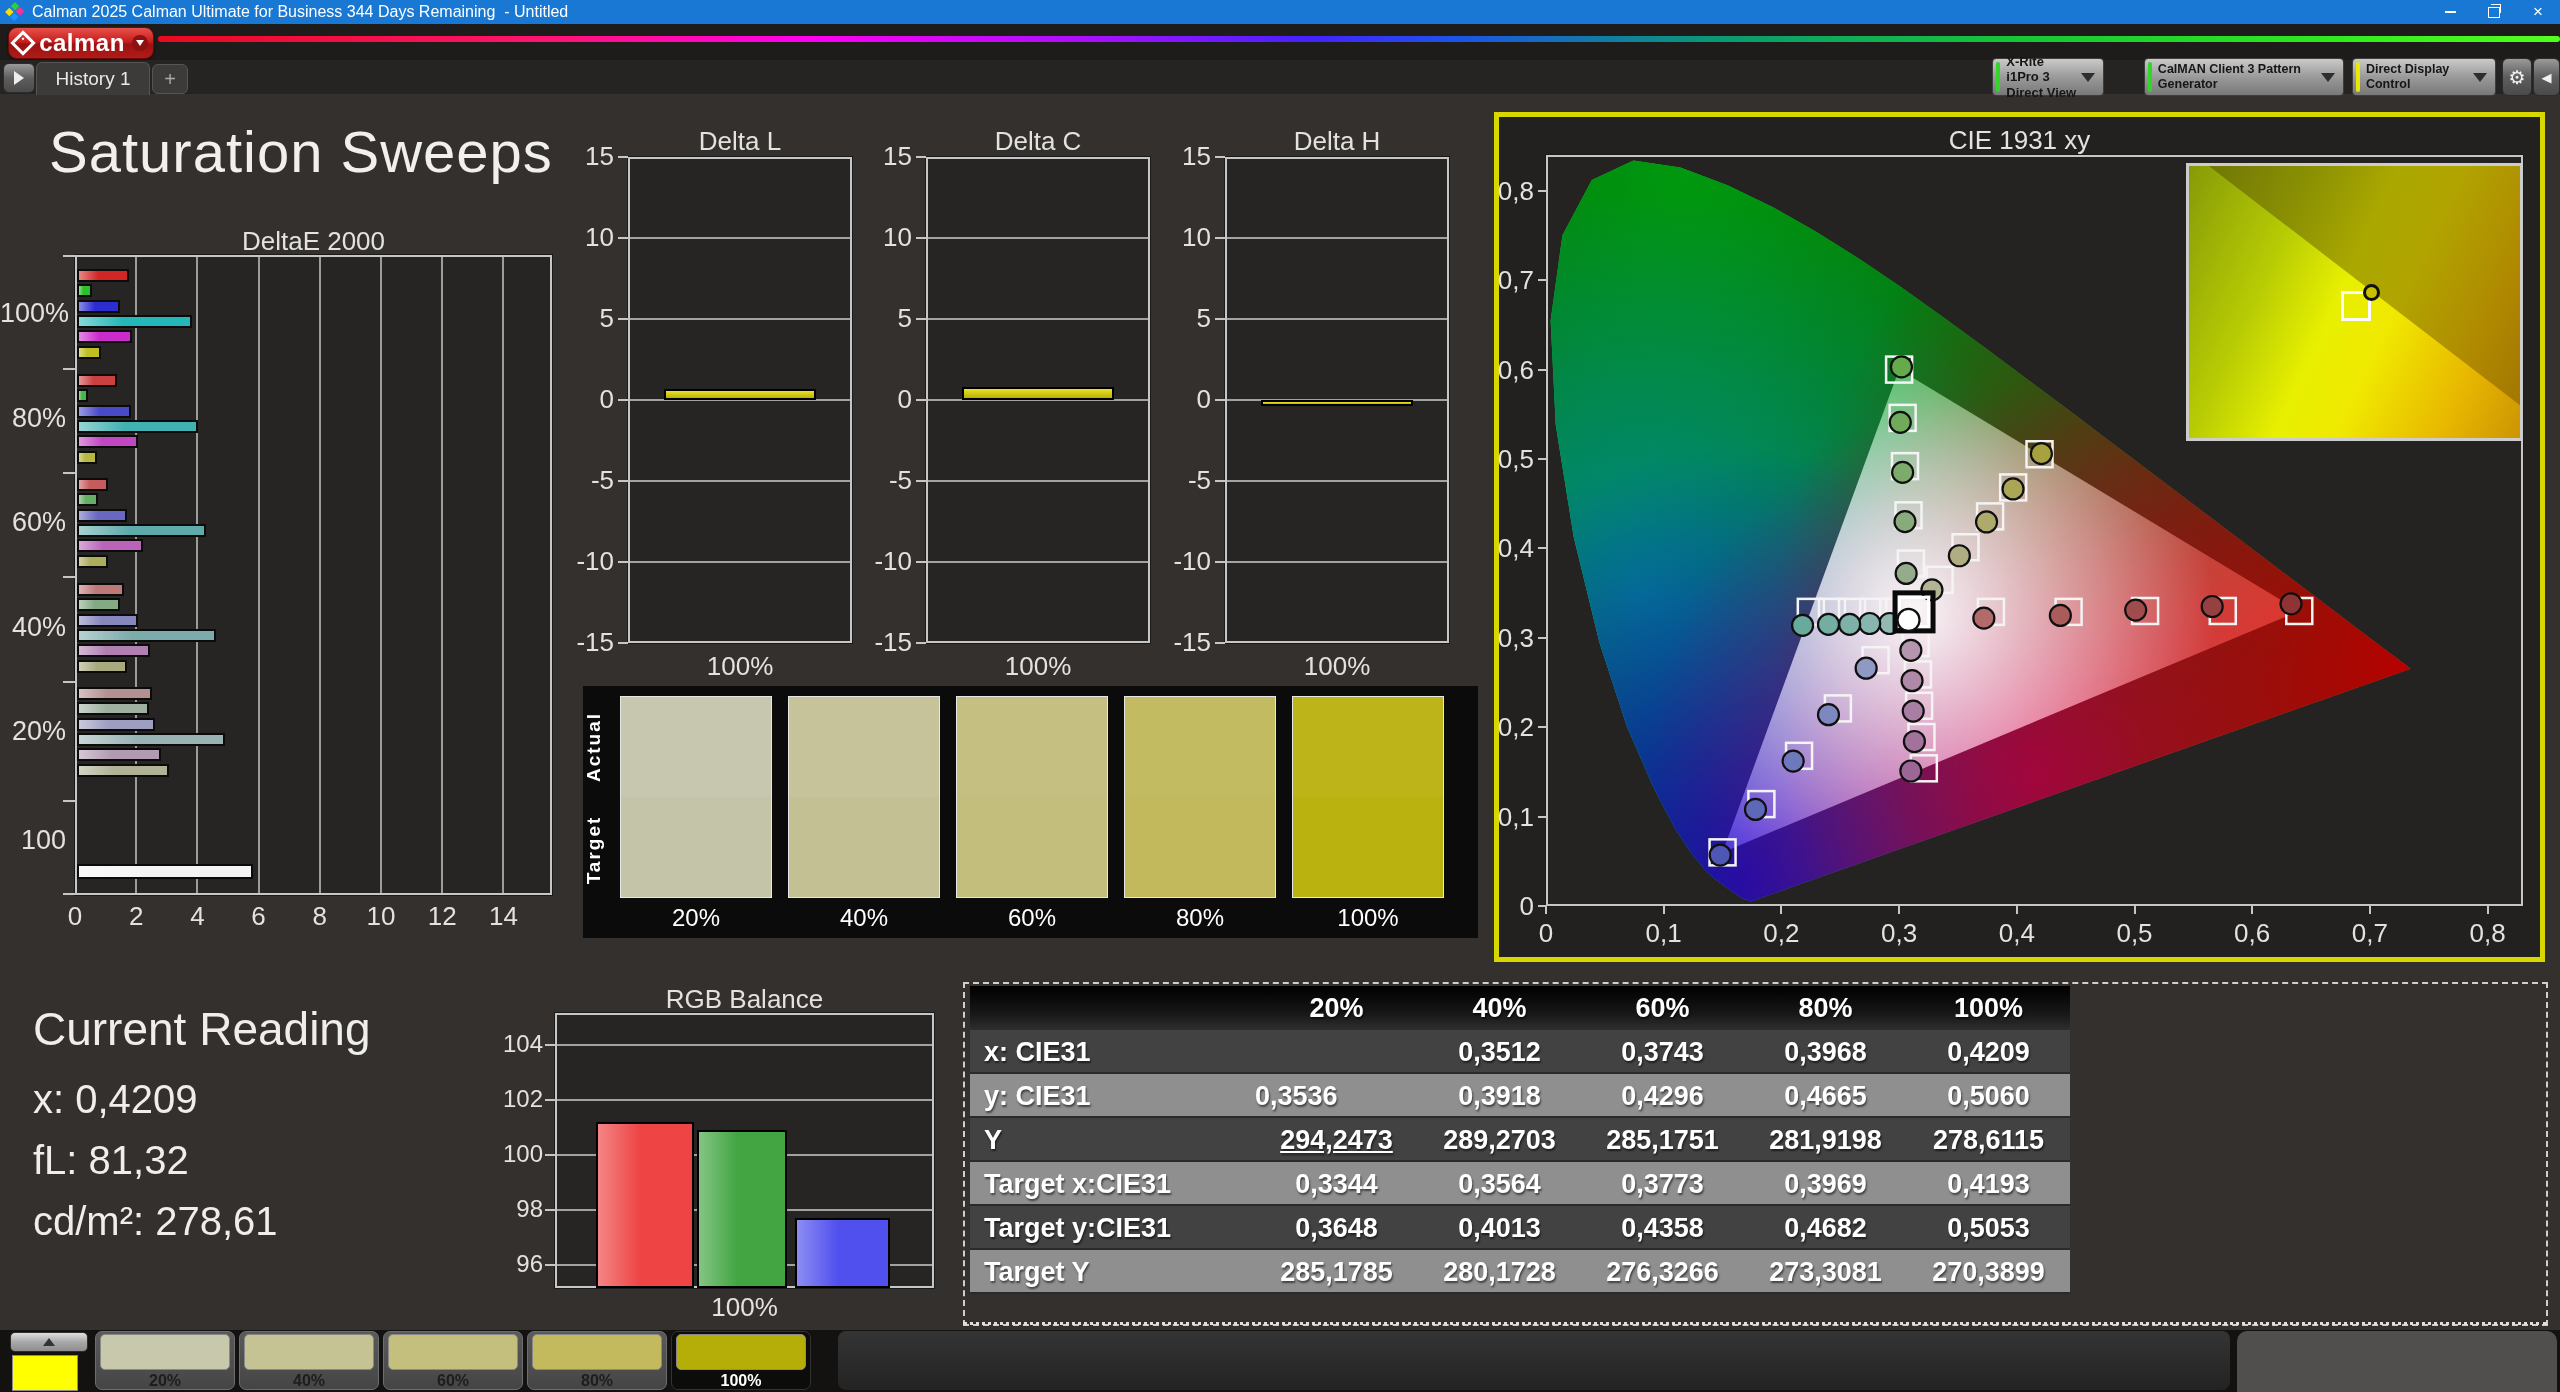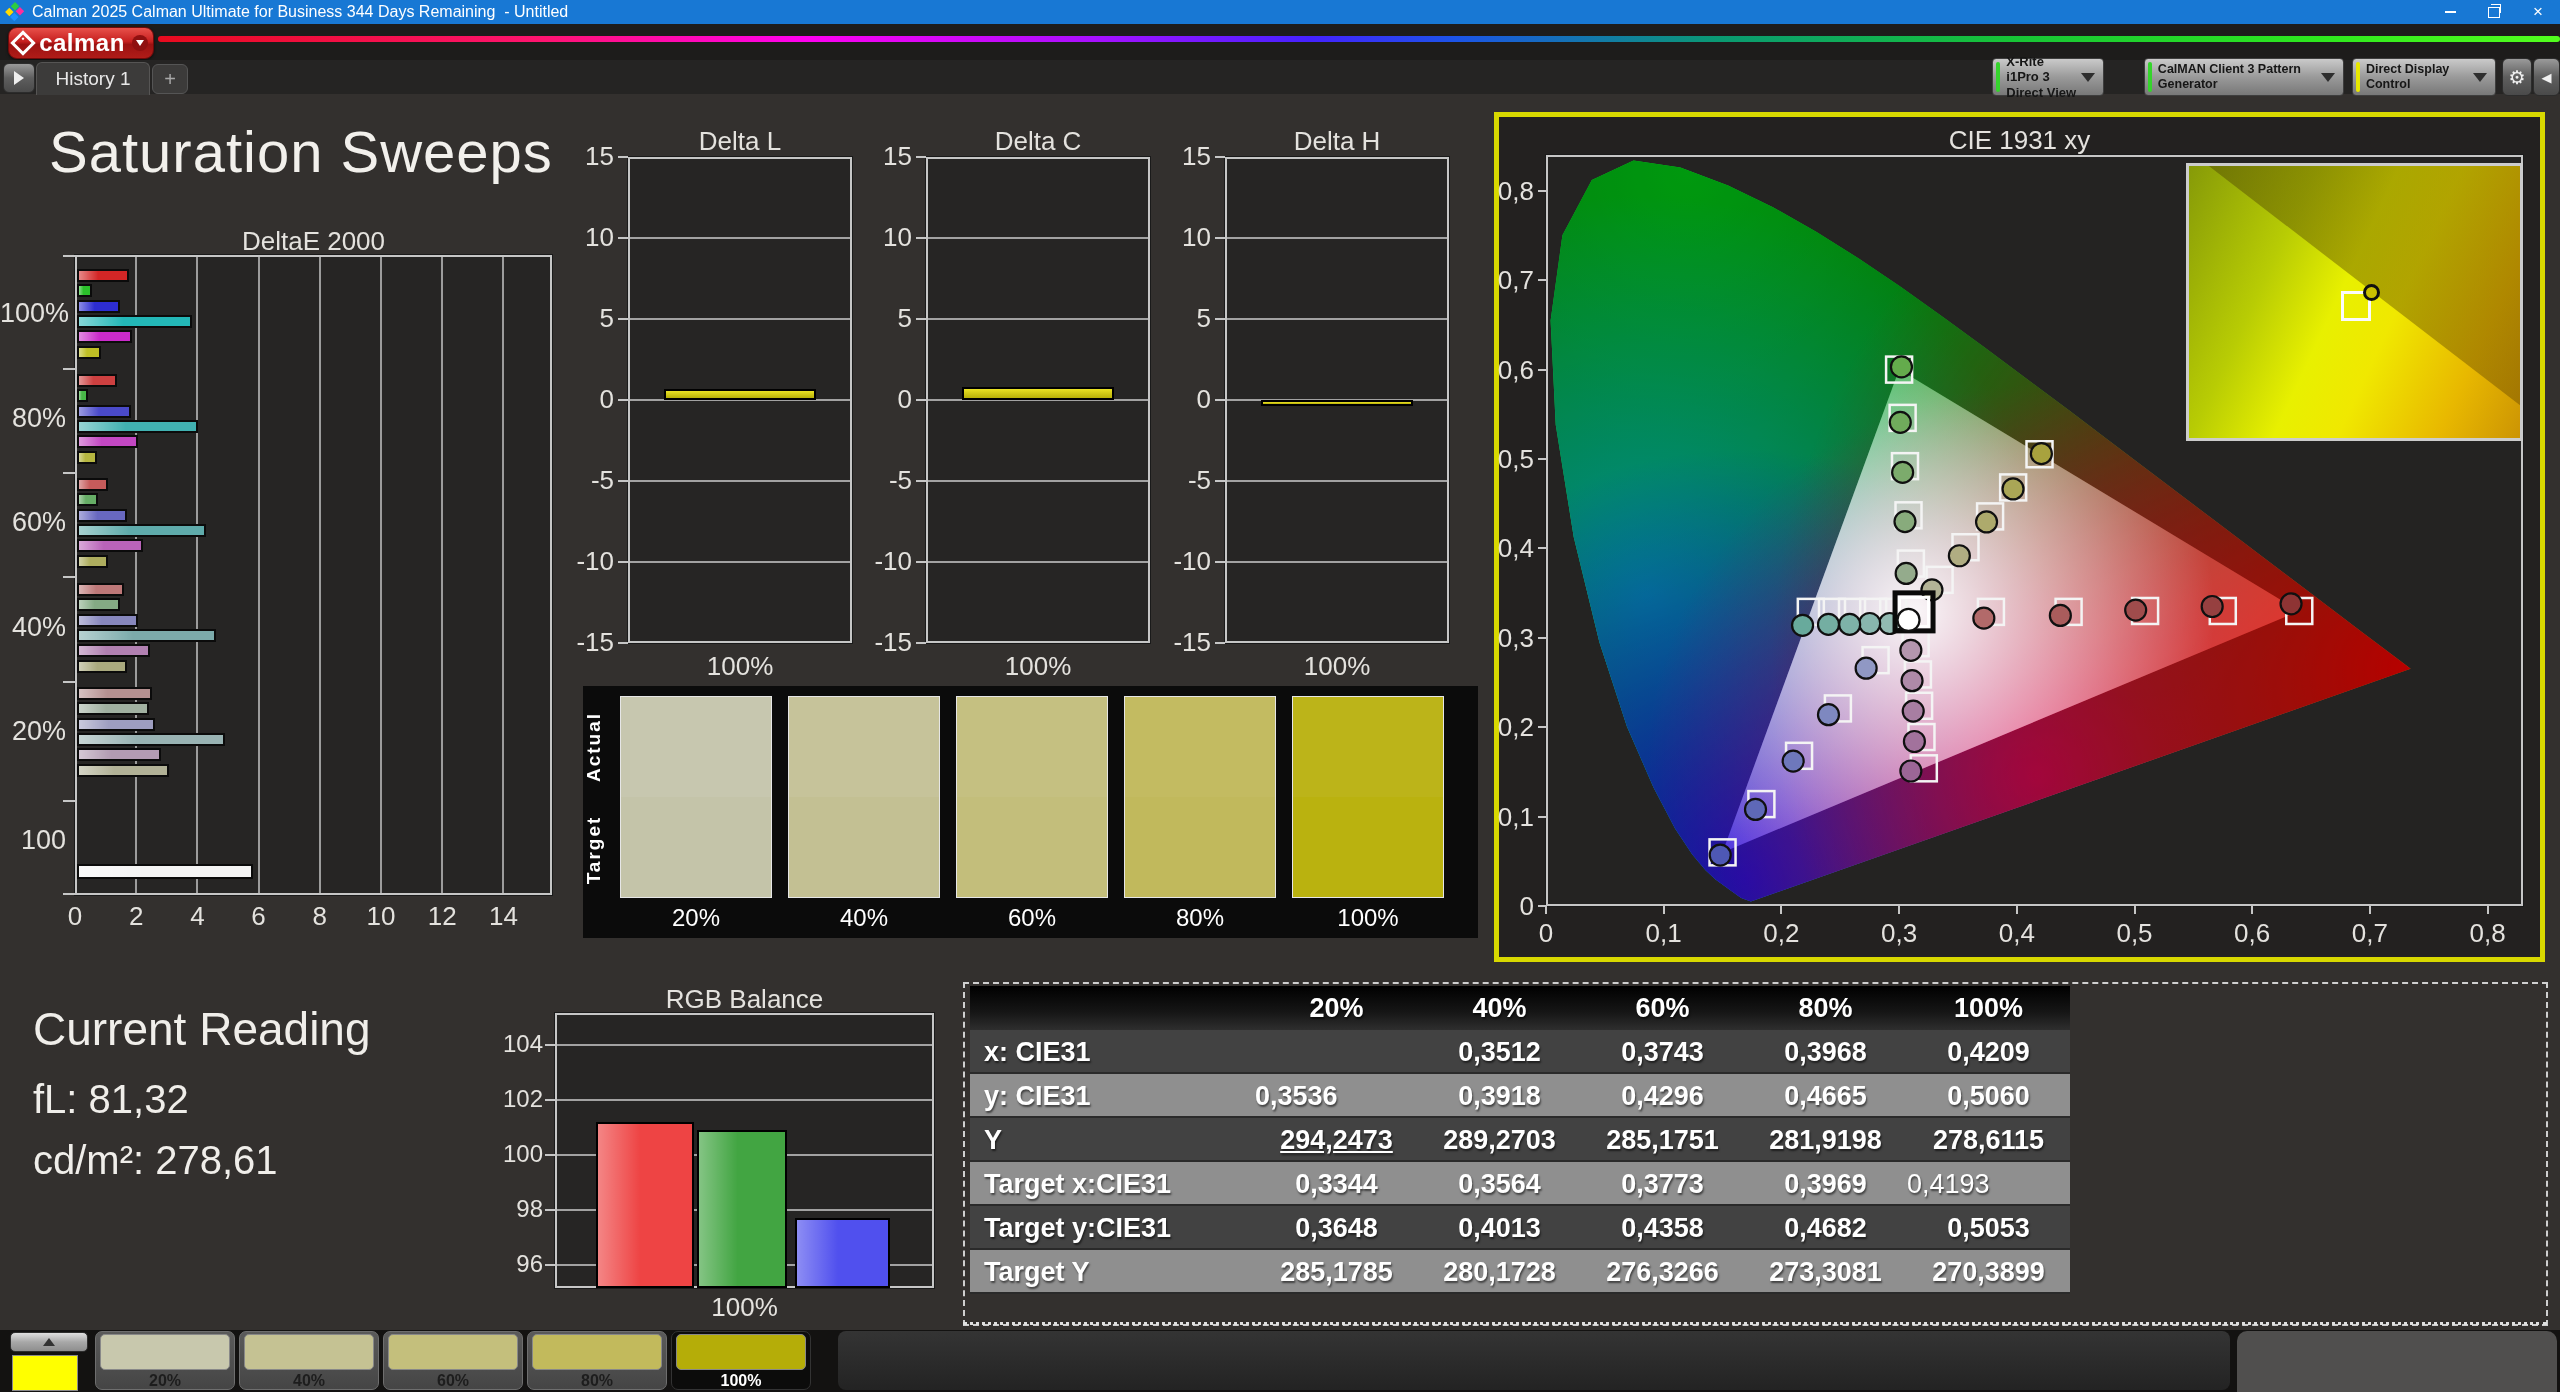--- a/index.html
+++ b/index.html
@@ -150,20 +150,21 @@
 </div>
 <div class="plotbg" id="cie-plot" style="left:1546px;top:155px;width:977px;height:751px;background:#242322"></div>
 <div id="cie-inset">
   <div class="darkhalf"></div>
   <div class="sq"></div>
   <div class="ci"></div>
 </div>
 
 <div id="current-reading">
   <div class="cr-title">Current Reading</div>
+  <div class="cr-line">x: 0,4209</div>
   <div class="cr-line">fL: 81,32</div>
   <div class="cr-line">cd/m²: 278,61</div>
 </div>
 
 <div id="table-marquee"></div>
 <div id="meas-table"></div>
 
 <div id="bottombar">
   <div class="ctlbtn" style="left:10px;top:2px;width:78px;height:20px">
     <span class="tri-up"></span>
@@ -516,21 +517,21 @@
 <div style="position: absolute; left: 1418px; top: 1125px; width: 163px; text-align: center; color: rgb(255, 255, 255); font-size: 27px; font-weight: bold; text-shadow: rgba(0, 0, 0, 0.55) 1px 2px 2px;">289,2703</div>
 <div style="position: absolute; left: 1581px; top: 1125px; width: 163px; text-align: center; color: rgb(255, 255, 255); font-size: 27px; font-weight: bold; text-shadow: rgba(0, 0, 0, 0.55) 1px 2px 2px;">285,1751</div>
 <div style="position: absolute; left: 1744px; top: 1125px; width: 163px; text-align: center; color: rgb(255, 255, 255); font-size: 27px; font-weight: bold; text-shadow: rgba(0, 0, 0, 0.55) 1px 2px 2px;">281,9198</div>
 <div style="position: absolute; left: 1907px; top: 1125px; width: 163px; text-align: center; color: rgb(255, 255, 255); font-size: 27px; font-weight: bold; text-shadow: rgba(0, 0, 0, 0.55) 1px 2px 2px;">278,6115</div>
 <div style="position: absolute; left: 970px; top: 1162px; width: 1100px; height: 42px; background: rgb(143, 143, 143); border-bottom: 2px solid rgb(42, 42, 42);"></div>
 <div style="position: absolute; left: 984px; top: 1169px; width: 271px; color: rgb(255, 255, 255); font-size: 27px; font-weight: bold; text-shadow: rgba(0, 0, 0, 0.55) 1px 2px 2px; white-space: nowrap;">Target x:CIE31</div>
 <div style="position: absolute; left: 1255px; top: 1169px; width: 163px; text-align: center; color: rgb(255, 255, 255); font-size: 27px; font-weight: bold; text-shadow: rgba(0, 0, 0, 0.55) 1px 2px 2px;">0,3344</div>
 <div style="position: absolute; left: 1418px; top: 1169px; width: 163px; text-align: center; color: rgb(255, 255, 255); font-size: 27px; font-weight: bold; text-shadow: rgba(0, 0, 0, 0.55) 1px 2px 2px;">0,3564</div>
 <div style="position: absolute; left: 1581px; top: 1169px; width: 163px; text-align: center; color: rgb(255, 255, 255); font-size: 27px; font-weight: bold; text-shadow: rgba(0, 0, 0, 0.55) 1px 2px 2px;">0,3773</div>
 <div style="position: absolute; left: 1744px; top: 1169px; width: 163px; text-align: center; color: rgb(255, 255, 255); font-size: 27px; font-weight: bold; text-shadow: rgba(0, 0, 0, 0.55) 1px 2px 2px;">0,3969</div>
-<div style="position: absolute; left: 1907px; top: 1169px; width: 163px; color: rgb(255, 255, 255); font-size: 27px; font-weight: normal; text-shadow: rgba(0, 0, 0, 0.55) 1px 2px 2px;">0,4193</div>
+<div style="position: absolute; left: 1907px; top: 1169px; width: 163px; text-align: center; color: rgb(255, 255, 255); font-size: 27px; font-weight: bold; text-shadow: rgba(0, 0, 0, 0.55) 1px 2px 2px;">0,4193</div>
 <div style="position: absolute; left: 970px; top: 1206px; width: 1100px; height: 42px; background: rgb(66, 66, 66); border-bottom: 2px solid rgb(42, 42, 42);"></div>
 <div style="position: absolute; left: 984px; top: 1213px; width: 271px; color: rgb(255, 255, 255); font-size: 27px; font-weight: bold; text-shadow: rgba(0, 0, 0, 0.55) 1px 2px 2px; white-space: nowrap;">Target y:CIE31</div>
 <div style="position: absolute; left: 1255px; top: 1213px; width: 163px; text-align: center; color: rgb(255, 255, 255); font-size: 27px; font-weight: bold; text-shadow: rgba(0, 0, 0, 0.55) 1px 2px 2px;">0,3648</div>
 <div style="position: absolute; left: 1418px; top: 1213px; width: 163px; text-align: center; color: rgb(255, 255, 255); font-size: 27px; font-weight: bold; text-shadow: rgba(0, 0, 0, 0.55) 1px 2px 2px;">0,4013</div>
 <div style="position: absolute; left: 1581px; top: 1213px; width: 163px; text-align: center; color: rgb(255, 255, 255); font-size: 27px; font-weight: bold; text-shadow: rgba(0, 0, 0, 0.55) 1px 2px 2px;">0,4358</div>
 <div style="position: absolute; left: 1744px; top: 1213px; width: 163px; text-align: center; color: rgb(255, 255, 255); font-size: 27px; font-weight: bold; text-shadow: rgba(0, 0, 0, 0.55) 1px 2px 2px;">0,4682</div>
 <div style="position: absolute; left: 1907px; top: 1213px; width: 163px; text-align: center; color: rgb(255, 255, 255); font-size: 27px; font-weight: bold; text-shadow: rgba(0, 0, 0, 0.55) 1px 2px 2px;">0,5053</div>
 <div style="position: absolute; left: 970px; top: 1250px; width: 1100px; height: 42px; background: rgb(143, 143, 143); border-bottom: 2px solid rgb(42, 42, 42);"></div>
 <div style="position: absolute; left: 984px; top: 1257px; width: 271px; color: rgb(255, 255, 255); font-size: 27px; font-weight: bold; text-shadow: rgba(0, 0, 0, 0.55) 1px 2px 2px; white-space: nowrap;">Target Y</div>
 <div style="position: absolute; left: 1255px; top: 1257px; width: 163px; text-align: center; color: rgb(255, 255, 255); font-size: 27px; font-weight: bold; text-shadow: rgba(0, 0, 0, 0.55) 1px 2px 2px;">285,1785</div>

